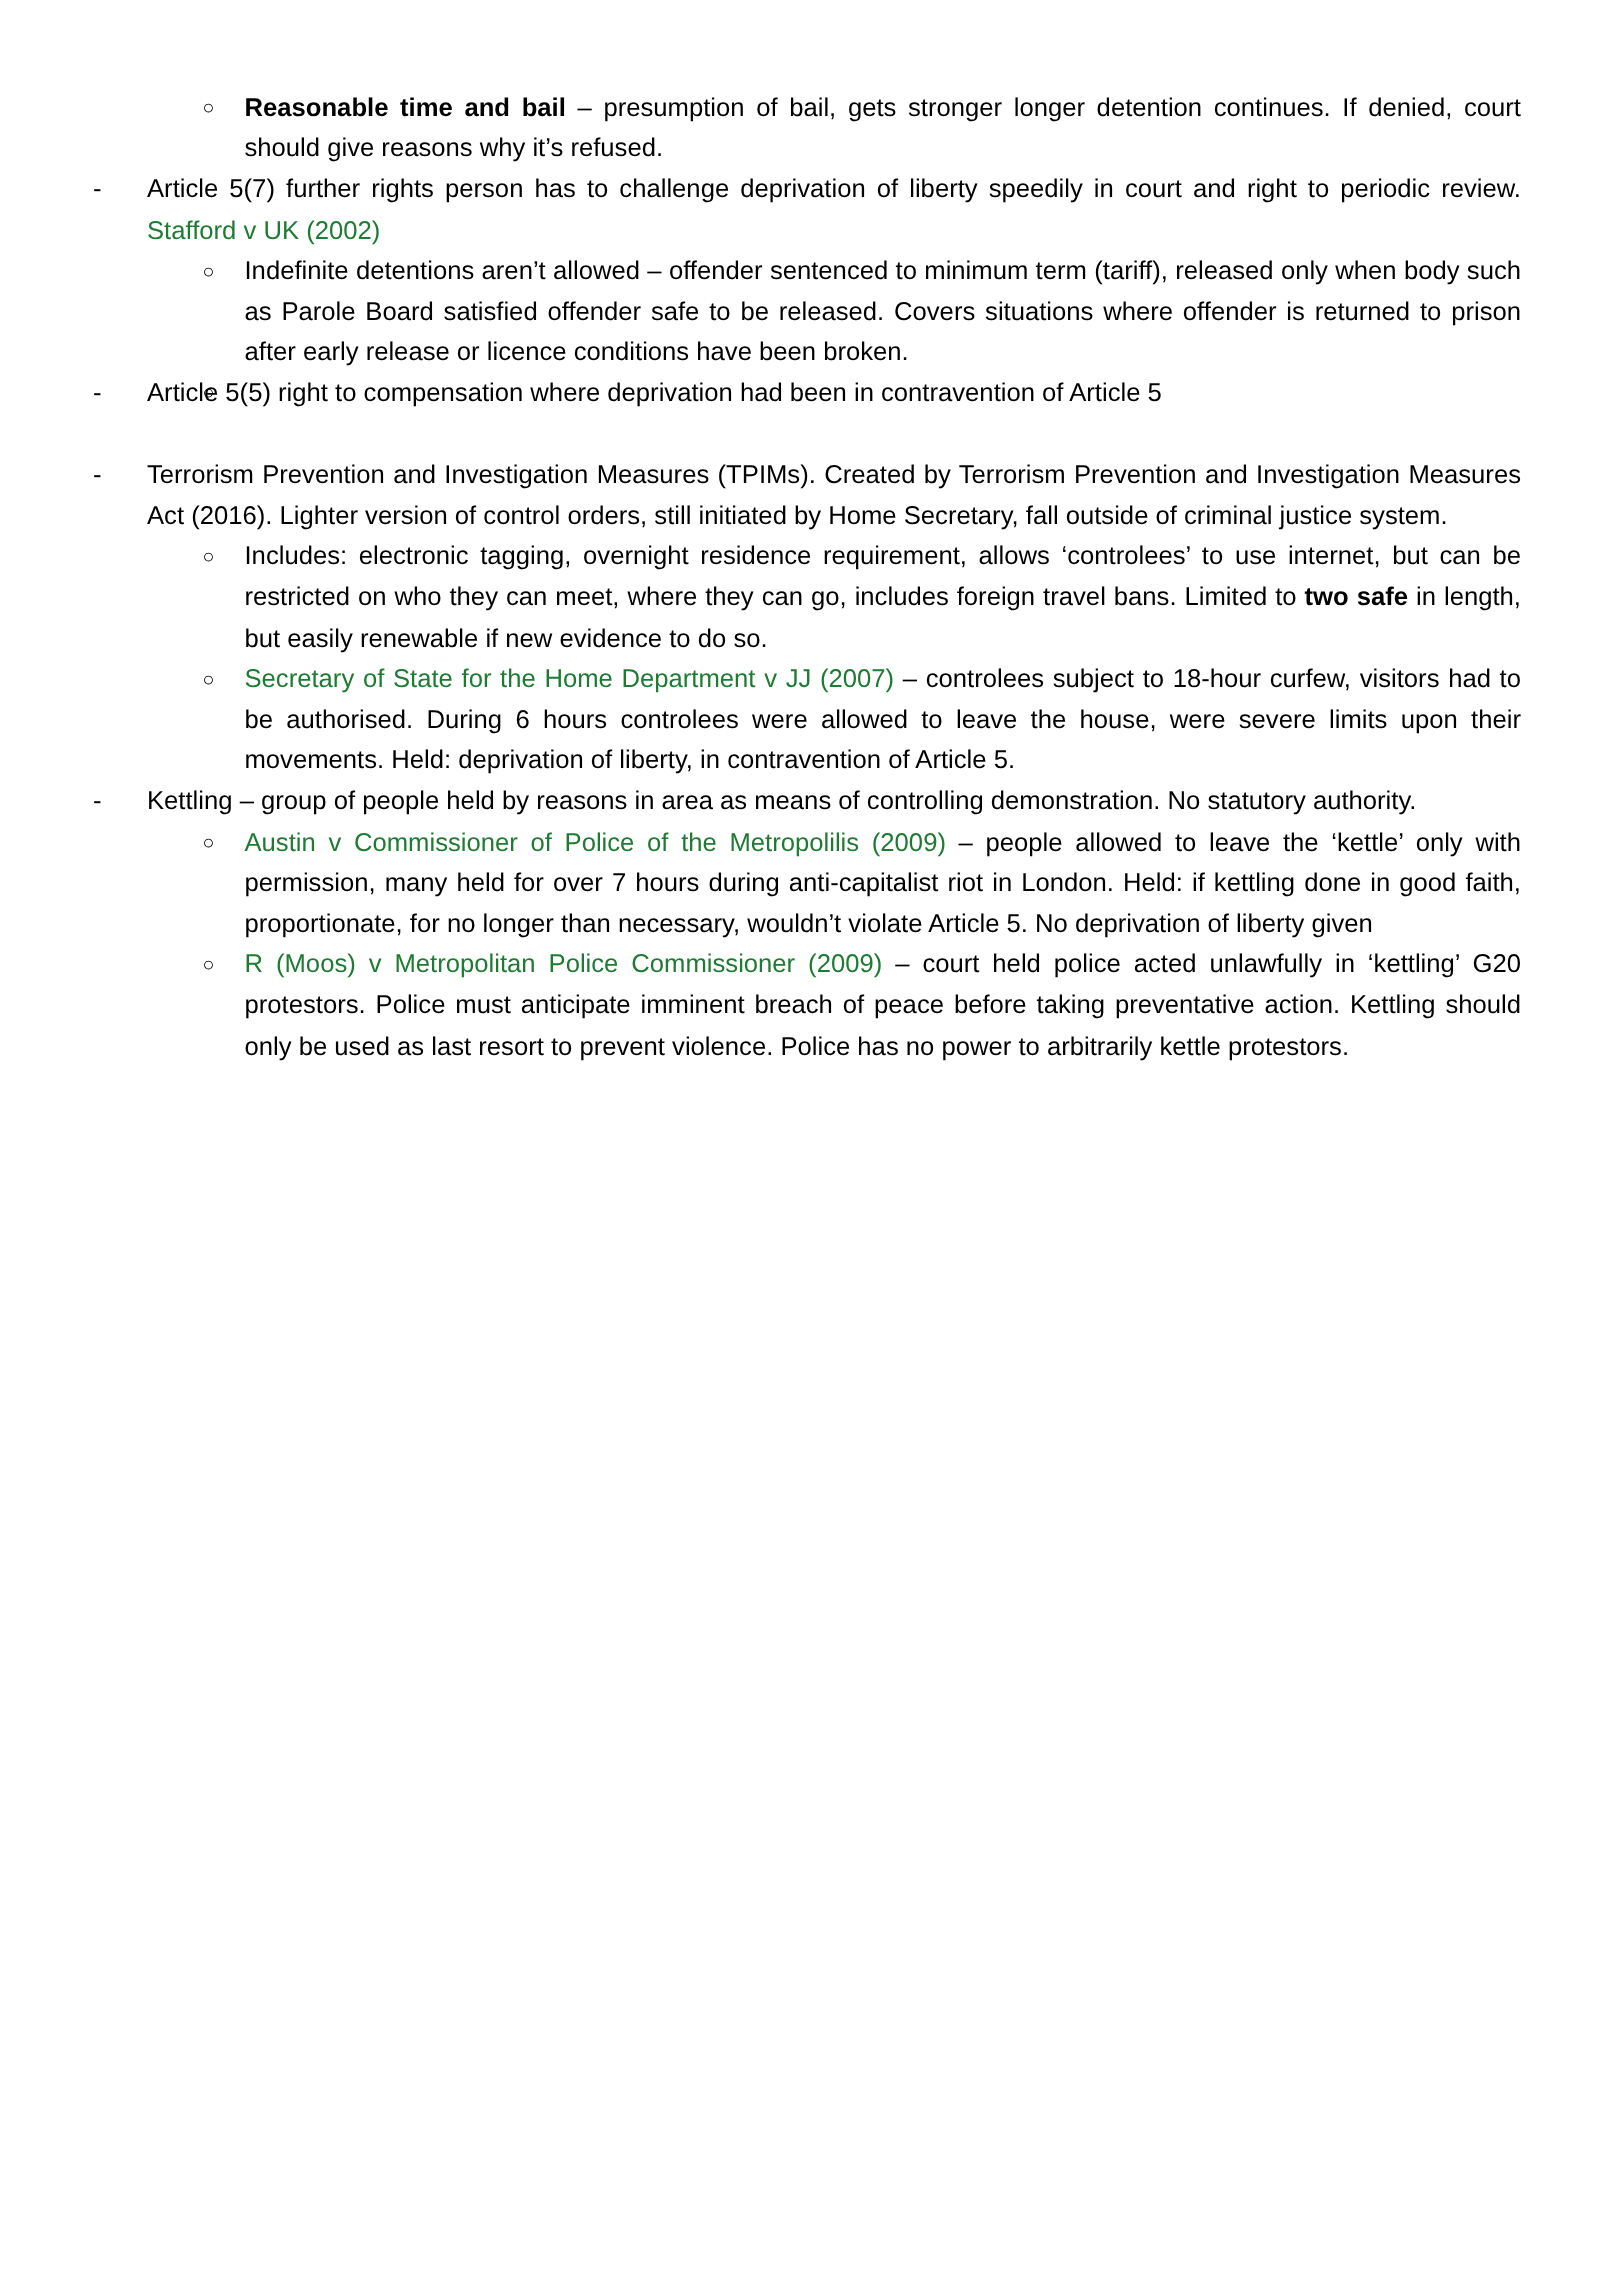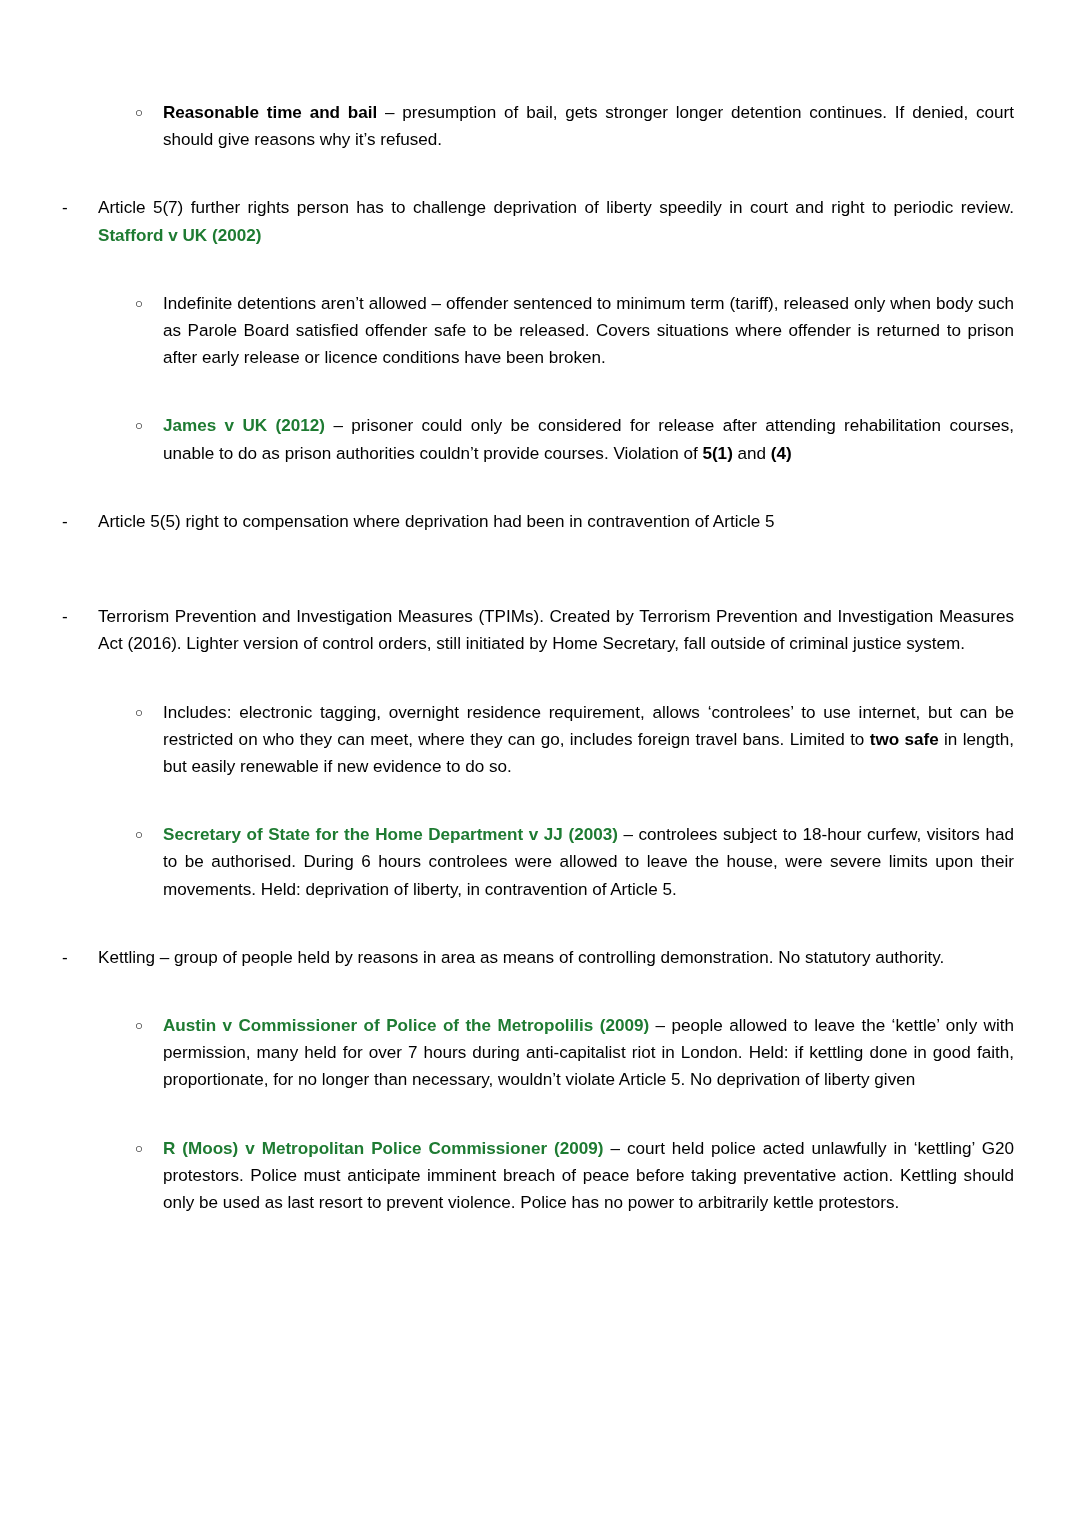--- a/index.html
+++ b/index.html
@@ -67,28 +67,27 @@
     font-size: 13.2px;
     line-height: 28.6px;
     color: #000;
   }
   .txt {
     display: block;
   }
   
   li.item .txt {
     text-align: justify;
-    margin-top: 41px;
   }
   b, strong, .b {
     font-weight: bold;
   }
   .case {
     color: #1e7b32;
-    font-weight: bold;
+    font-weight: normal;
   }
   .spacer-line {
     height: 27.2px;
   }
 </style>
 </head>
 <body>
 
 <div id="page">
   <div class="doc-body">
@@ -100,38 +99,37 @@
         <li class="item l1">
           <span class="bullet">-</span>
           <span class="txt"><span>Article 5(7) further rights person has to challenge deprivation of liberty speedily in court and right to periodic review. </span><span class="case">Stafford v UK (2002)</span></span>
         </li>
         <li class="item l2">
           <span class="bullet">○</span>
           <span class="txt"><span>Indefinite detentions aren’t allowed – offender sentenced to minimum term (tariff), released only when body such as Parole Board satisfied offender safe to be released. Covers situations where offender is returned to prison after early release or licence conditions have been broken.</span></span>
         </li>
         <li class="item l2">
           <span class="bullet">○</span>
-          <span class="txt"><span class="case">James v UK (2012)</span><span> – prisoner could only be considered for release after attending rehabilitation courses, unable to do as prison authorities couldn’t provide courses. Violation of </span><b>5(1)</b><span> and </span><b>(4)</b></span>
         </li>
         <li class="item l1">
           <span class="bullet">-</span>
           <span class="txt"><span>Article 5(5) right to compensation where deprivation had been in contravention of Article 5</span></span>
         </li>
         <li class="spacer-line"></li>
         <li class="item l1">
           <span class="bullet">-</span>
           <span class="txt"><span>Terrorism Prevention and Investigation Measures (TPIMs). Created by Terrorism Prevention and Investigation Measures Act (2016). Lighter version of control orders, still initiated by Home Secretary, fall outside of criminal justice system.</span></span>
         </li>
         <li class="item l2">
           <span class="bullet">○</span>
           <span class="txt"><span>Includes: electronic tagging, overnight residence requirement, allows ‘controlees’ to use internet, but can be restricted on who they can meet, where they can go, includes foreign travel bans. Limited to </span><b>two safe</b><span> in length, but easily renewable if new evidence to do so.</span></span>
         </li>
         <li class="item l2">
           <span class="bullet">○</span>
-          <span class="txt"><span class="case">Secretary of State for the Home Department v JJ (2003)</span><span> – controlees subject to 18-hour curfew, visitors had to be authorised. During 6 hours controlees were allowed to leave the house, were severe limits upon their movements. Held: deprivation of liberty, in contravention of Article 5.</span></span>
+          <span class="txt"><span class="case">Secretary of State for the Home Department v JJ (2007)</span><span> – controlees subject to 18-hour curfew, visitors had to be authorised. During 6 hours controlees were allowed to leave the house, were severe limits upon their movements. Held: deprivation of liberty, in contravention of Article 5.</span></span>
         </li>
         <li class="item l1">
           <span class="bullet">-</span>
           <span class="txt"><span>Kettling – group of people held by reasons in area as means of controlling demonstration. No statutory authority.</span></span>
         </li>
         <li class="item l2">
           <span class="bullet">○</span>
           <span class="txt"><span class="case">Austin v Commissioner of Police of the Metropolilis (2009)</span><span> – people allowed to leave the ‘kettle’ only with permission, many held for over 7 hours during anti-capitalist riot in London. Held: if kettling done in good faith, proportionate, for no longer than necessary, wouldn’t violate Article 5. No deprivation of liberty given</span></span>
         </li>
         <li class="item l2">

